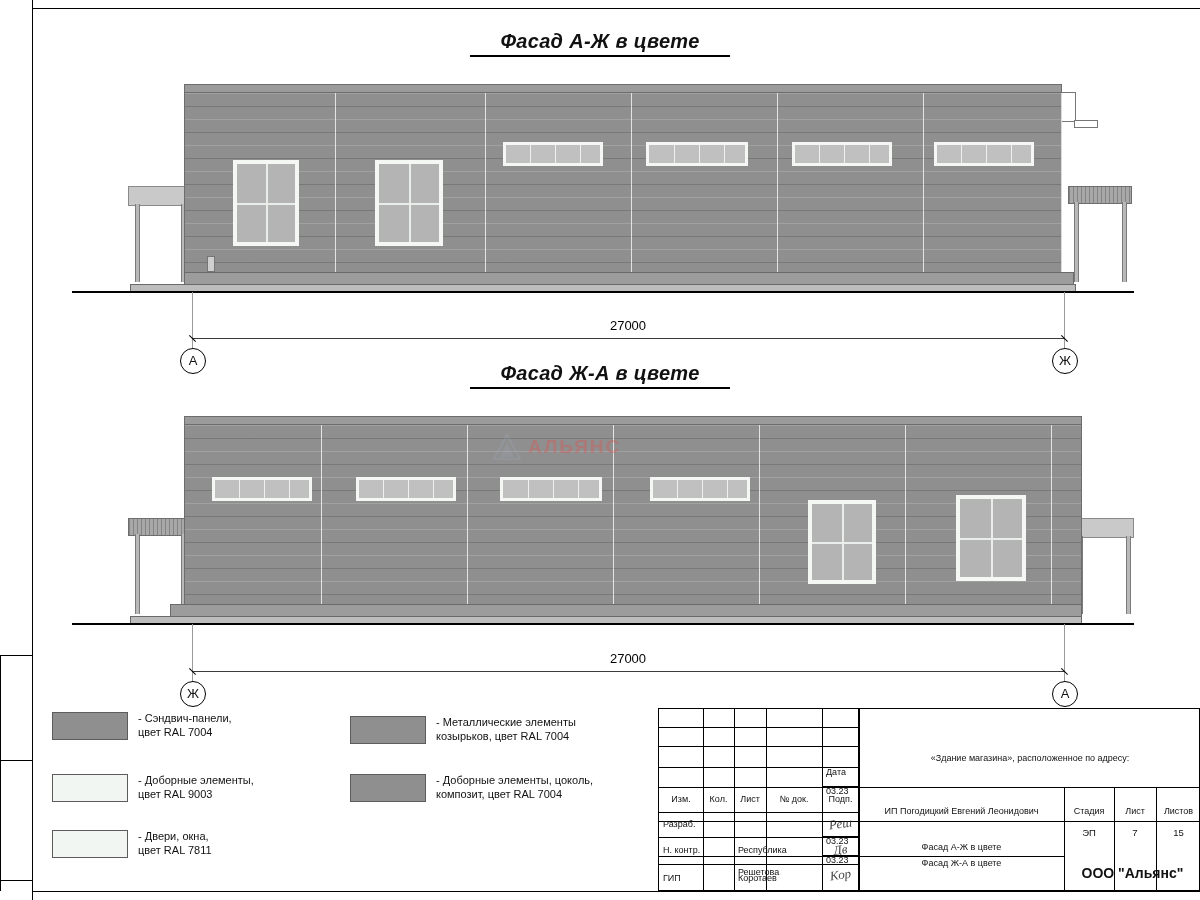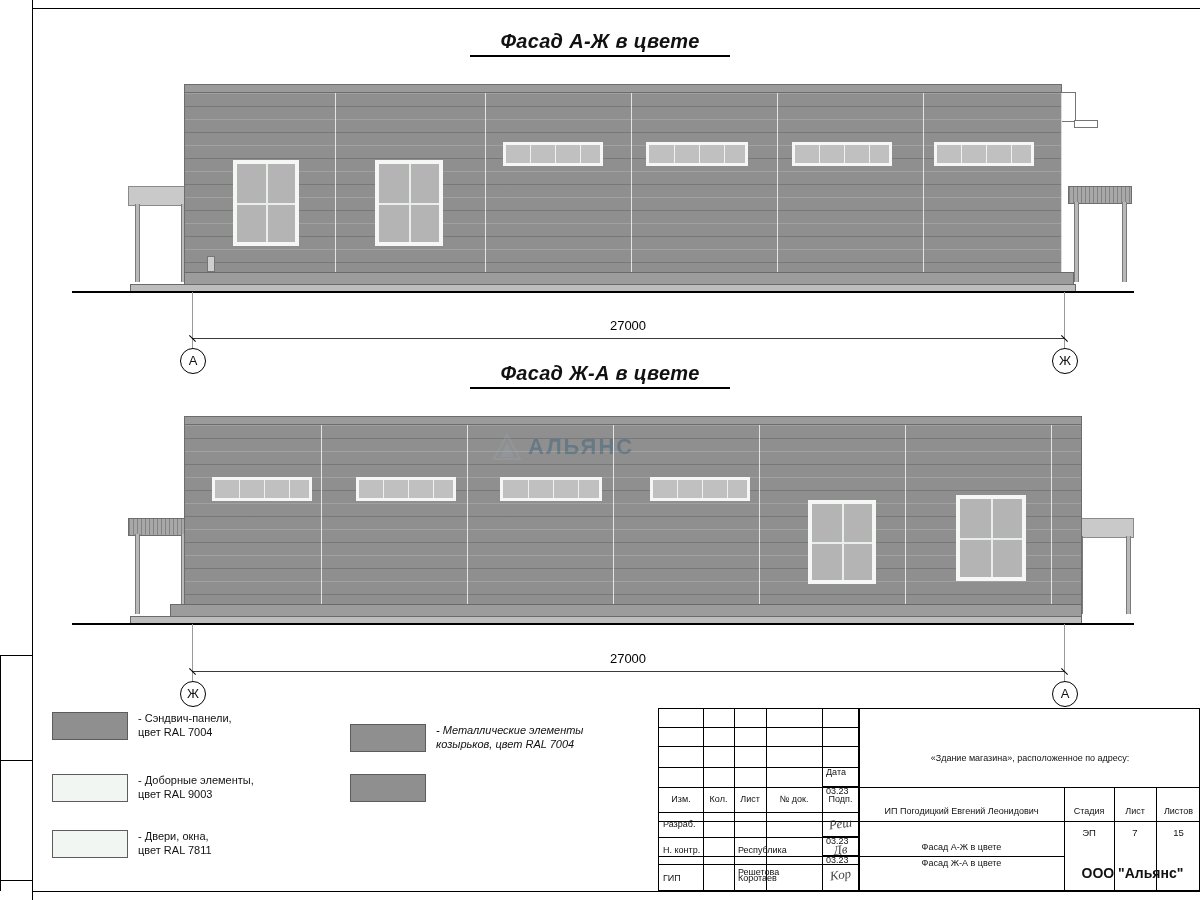--- a/index.html
+++ b/index.html
@@ -56,21 +56,21 @@
   .dim-ext{position:absolute;width:1px;background:#9a9a9a;}
   .dim-text{position:absolute;font-size:13px;color:#000;text-align:center;}
   .tick{position:absolute;width:9px;height:1px;background:#000;transform:rotate(45deg);}
   .axis-bub{
     position:absolute;width:24px;height:24px;border:1px solid #000;border-radius:50%;
     font-size:13px;line-height:24px;text-align:center;background:#fff;
   }
 
   
   .wm{position:absolute;left:492px;top:432px;opacity:.30;display:flex;align-items:center;gap:6px;}
-  .wm-text{font-size:22px;color:#0c4a6e;letter-spacing:2px;font-weight:bold;}
+  .wm-text{font-size:19px;color:#ef4444;letter-spacing:2px;font-weight:bold;}
 
   
   .legend{position:absolute;left:52px;top:712px;width:600px;font-size:11px;}
   .leg-row{position:absolute;display:flex;align-items:flex-start;}
   .swatch{width:74px;height:26px;border:1px solid #5c5c5c;flex:none;}
   .leg-txt{margin-left:10px;line-height:1.25;white-space:pre-line;}
 
   
   .tb{position:absolute;left:658px;top:708px;width:542px;height:183px;border:1px solid #000;box-sizing:border-box;font-size:9.5px;}
   .tb .v{position:absolute;top:0;width:1px;background:#000;}
@@ -248,27 +248,29 @@
     <div class="leg-row" style="left:0;top:62px;">
       <div class="swatch" style="background:#f2f6f2;"></div>
       <div class="leg-txt">- Доборные элементы,
   цвет RAL 9003</div>
     </div>
     <div class="leg-row" style="left:0;top:118px;">
       <div class="swatch" style="background:#f2f6f2;"></div>
       <div class="leg-txt">- Двери, окна,
   цвет RAL 7811</div>
     </div>
-    <div class="leg-row" style="left:298px;top:12px;font-style:italic;">
+    <div class="leg-row" style="left:298px;top:4px;">
       <div class="swatch" style="background:#8f8f8f;"></div>
       <div class="leg-txt">- Металлические элементы
   козырьков, цвет RAL 7004</div>
     </div>
     <div class="leg-row" style="left:298px;top:62px;">
       <div class="swatch" style="background:#8f8f8f;"></div>
+      <div class="leg-txt">- Доборные элементы, цоколь,
+  композит, цвет RAL 7004</div>
     </div>
   </div>
 
   <div class="tb">
 
     <div class="v" style="left:44px;height:183px;"></div>
     <div class="v" style="left:75px;height:183px;"></div>
     <div class="v" style="left:107px;height:183px;"></div>
     <div class="v" style="left:163px;height:183px;"></div>
     <div class="v" style="left:200px;height:183px;"></div>

